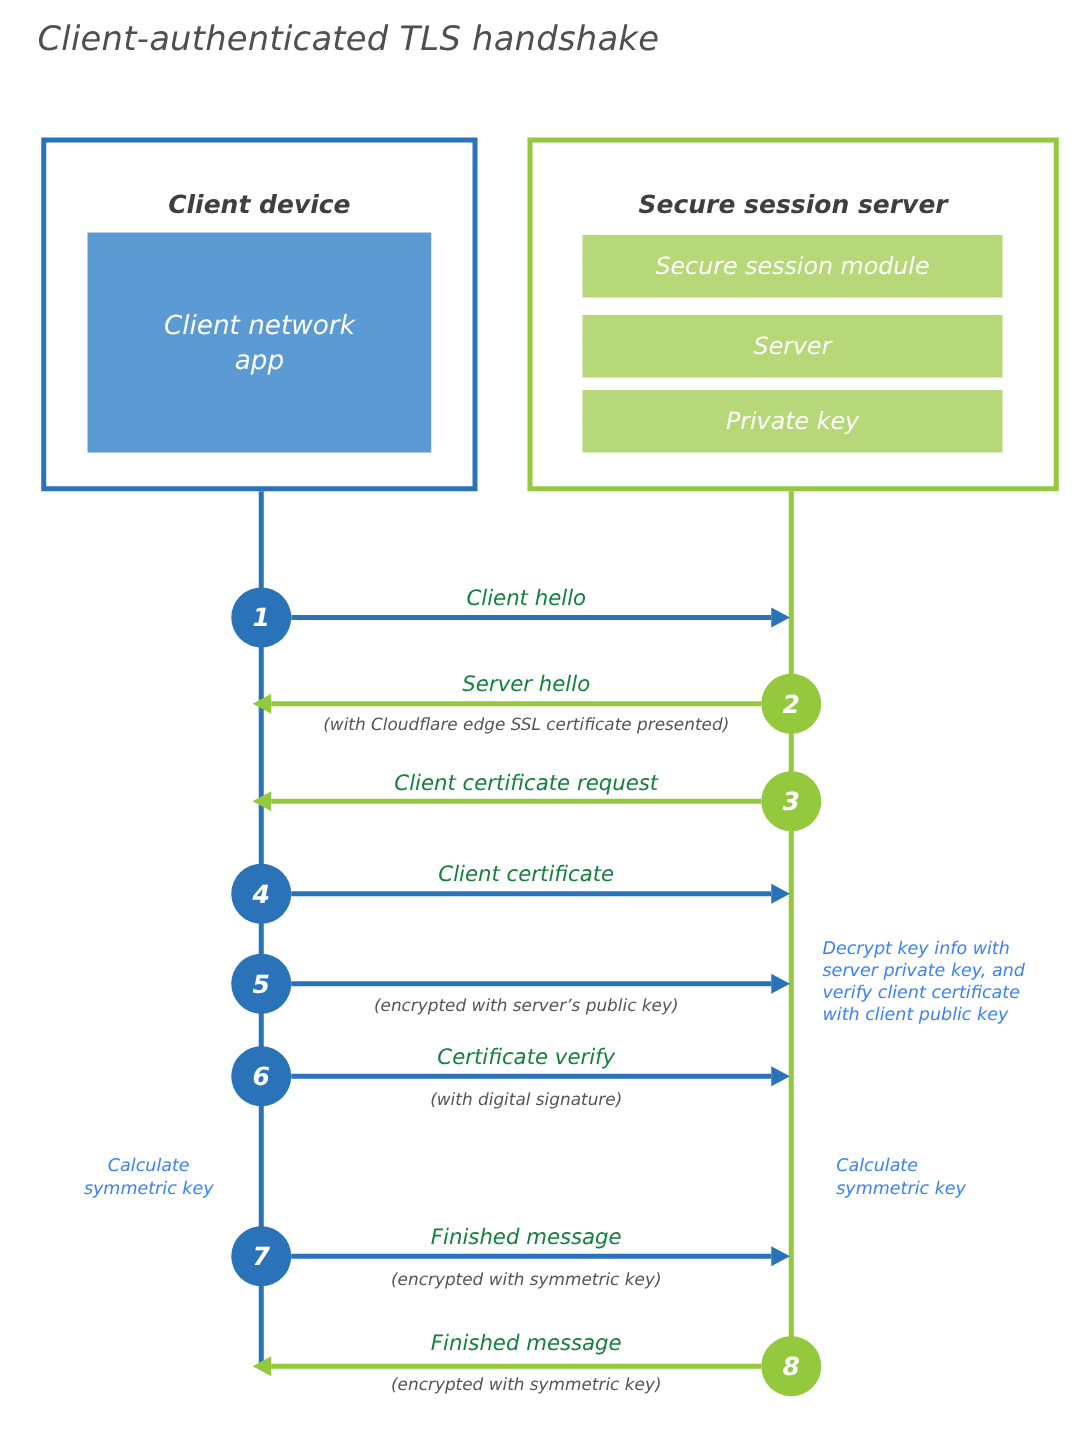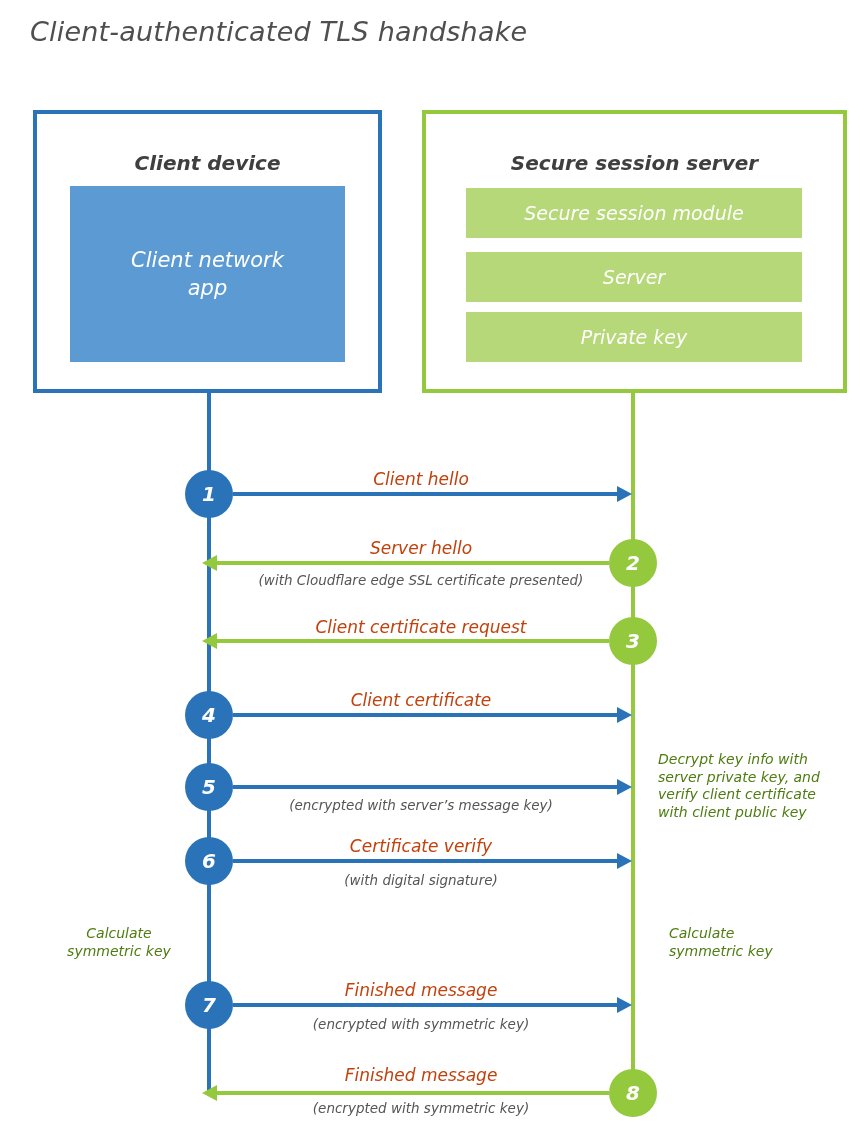--- a/index.html
+++ b/index.html
@@ -50,29 +50,29 @@
   
   .aline{position:absolute;height:4px;z-index:1;}
   .aline.blue{background:#2b73b9;left:233px;width:384px;}
   .aline.green{background:#94c83d;left:217px;width:392px;}
   .ahead{position:absolute;width:0;height:0;border-top:8px solid transparent;border-bottom:8px solid transparent;z-index:2;}
   .ahead.right{border-left:15px solid #2b73b9;left:617px;}
   .ahead.left{border-right:15px solid #94c83d;left:202px;}
   
   .msg{
     position:absolute;left:221px;width:400px;text-align:center;
-    font-size:17px;color:#c2410c;z-index:2;
+    font-size:17px;color:#15803d;z-index:2;
   }
   .sub{
     position:absolute;left:221px;width:400px;text-align:center;
     font-size:13.5px;color:#555555;z-index:2;
   }
   
   .note{
-    position:absolute;font-size:14px;color:#4d7c0f;line-height:17.5px;
+    position:absolute;font-size:14px;color:#3b82f6;line-height:17.5px;
   }
   .note.calc-left{left:55px;top:925px;width:128px;text-align:center;white-space:pre-line;}
   .note.calc-right{left:669px;top:925px;width:140px;text-align:left;white-space:pre-line;}
   .note.decrypt{left:658px;top:751px;width:172px;text-align:left;}
 </style>
 </head>
 <body>
 
 <div class="canvas">
 
@@ -109,21 +109,21 @@
   <div class="ahead left" style="top:633px"></div>
   <div class="circle green" style="top:617px">3</div>
 
   <div class="msg" style="top:690px">Client certificate</div>
   <div class="aline blue" style="top:713px"></div>
   <div class="ahead right" style="top:707px"></div>
   <div class="circle blue" style="top:691px">4</div>
 
   <div class="aline blue" style="top:785px"></div>
   <div class="ahead right" style="top:779px"></div>
-  <div class="sub" style="top:797px">(encrypted with server’s message key)</div>
+  <div class="sub" style="top:797px">(encrypted with server’s public key)</div>
   <div class="circle blue" style="top:763px">5</div>
 
   <div class="msg" style="top:836px">Certificate verify</div>
   <div class="aline blue" style="top:859px"></div>
   <div class="ahead right" style="top:853px"></div>
   <div class="sub" style="top:872px">(with digital signature)</div>
   <div class="circle blue" style="top:837px">6</div>
 
   <div class="note calc-left">Calculate
 symmetric key</div>

